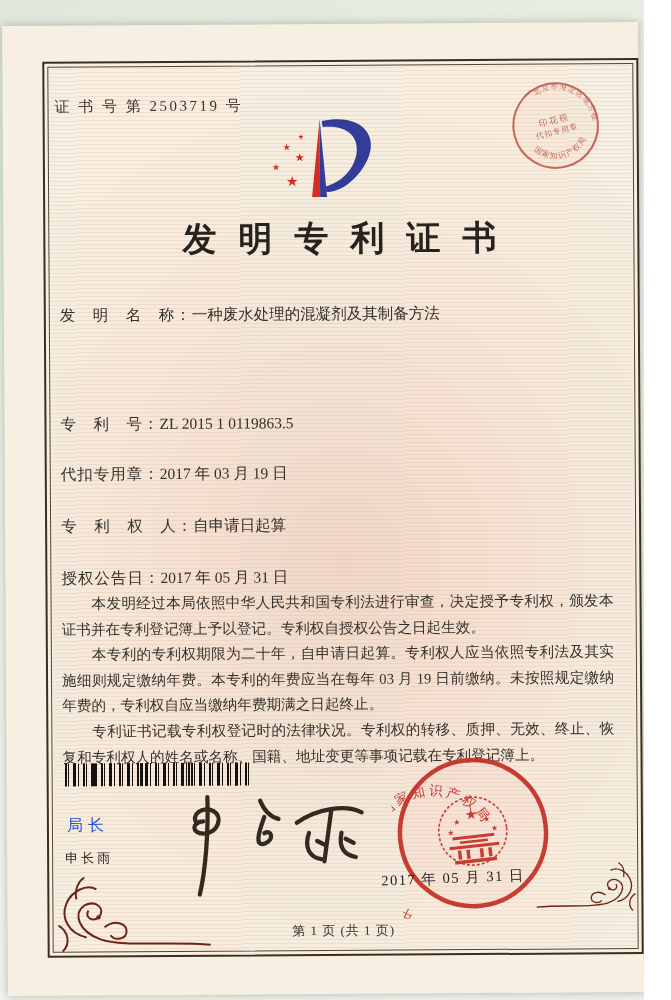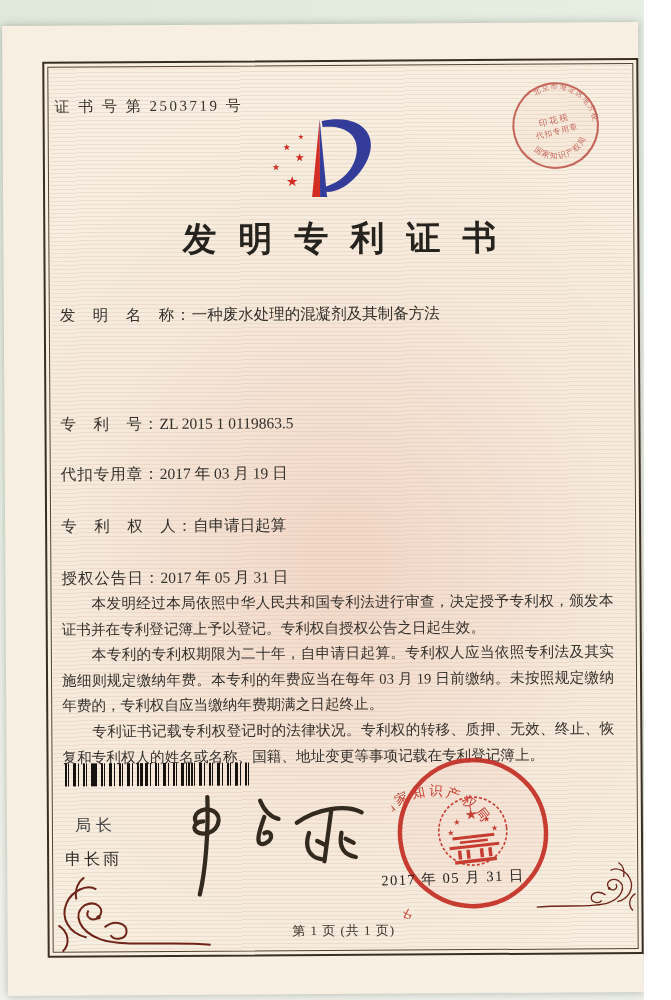--- a/index.html
+++ b/index.html
@@ -21,22 +21,22 @@
   .title{left:40px;top:192px;width:592px;text-align:center;font-size:34px;font-weight:bold;
          letter-spacing:22px;text-indent:22px;color:#26221e;}
   .field{left:56px;font-size:15.5px;white-space:nowrap;color:#33302b;}
   .field .lab{letter-spacing:1px;margin-top:20px;}
   .paras{left:56px;top:566px;width:552px;font-size:14.6px;line-height:25.6px;text-align:justify;color:#35312c;}
   .paras p{margin:0;text-indent:2.05em;}
   .barcode{left:58px;top:738px;width:187px;height:23px;
       background:
         repeating-linear-gradient(90deg,#14110e 0 2px,transparent 2px 3px,#14110e 3px 4px,transparent 4px 8px,#14110e 8px 11px,transparent 11px 13px,#14110e 13px 14px,transparent 14px 18px),
         repeating-linear-gradient(90deg,transparent 0 29px,#14110e 29px 31px,transparent 31px 47px);}
-  .issuer-title{left:68px;top:790px;font-size:16px;letter-spacing:5px;color:#404040;}
-  .issuer-name{left:58px;top:824px;font-size:16px;letter-spacing:3px;color:#2c2824;}
+  .issuer-title{left:60px;top:790px;font-size:16px;letter-spacing:5px;color:#1d4ed8;}
+  .issuer-name{left:58px;top:824px;font-size:13px;letter-spacing:3px;color:#2c2824;}
   .signature{left:160px;top:764px;width:208px;height:114px;}
   .seal{left:388px;top:732px;width:156px;height:156px;transform:rotate(-6deg);opacity:.93;}
   .seal-date{left:374px;top:845px;width:170px;font-size:14.5px;letter-spacing:1.5px;
              transform:rotate(-2deg);color:#262320;}
   .tax-stamp{left:506px;top:56px;width:94px;height:94px;transform:rotate(-14deg);opacity:.88;}
   .footer{left:40px;top:898px;width:592px;text-align:center;font-size:13px;letter-spacing:1px;color:#3a332c;}
   .flourish-l{left:44px;top:850px;width:162px;height:80px;}
   .flourish-r{left:528px;top:800px;width:104px;height:130px;transform:scaleX(-1);}
   svg text{font-family:"DejaVu Sans","Liberation Sans",sans-serif;}
 </style>

